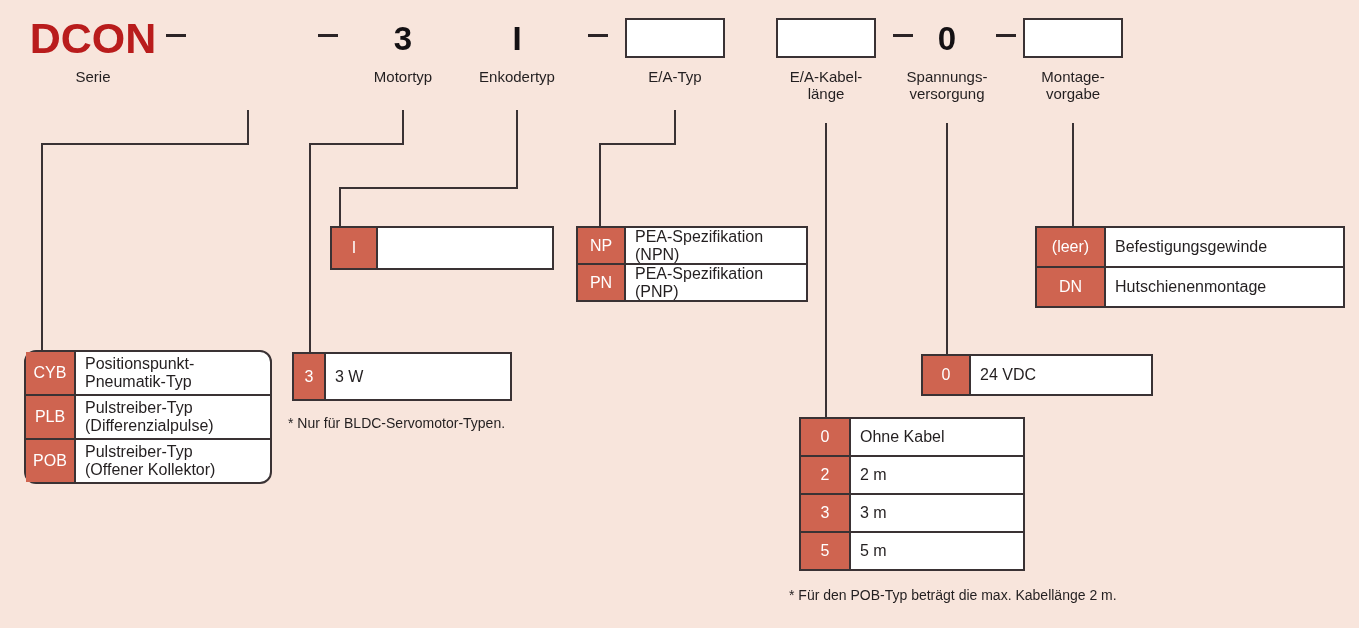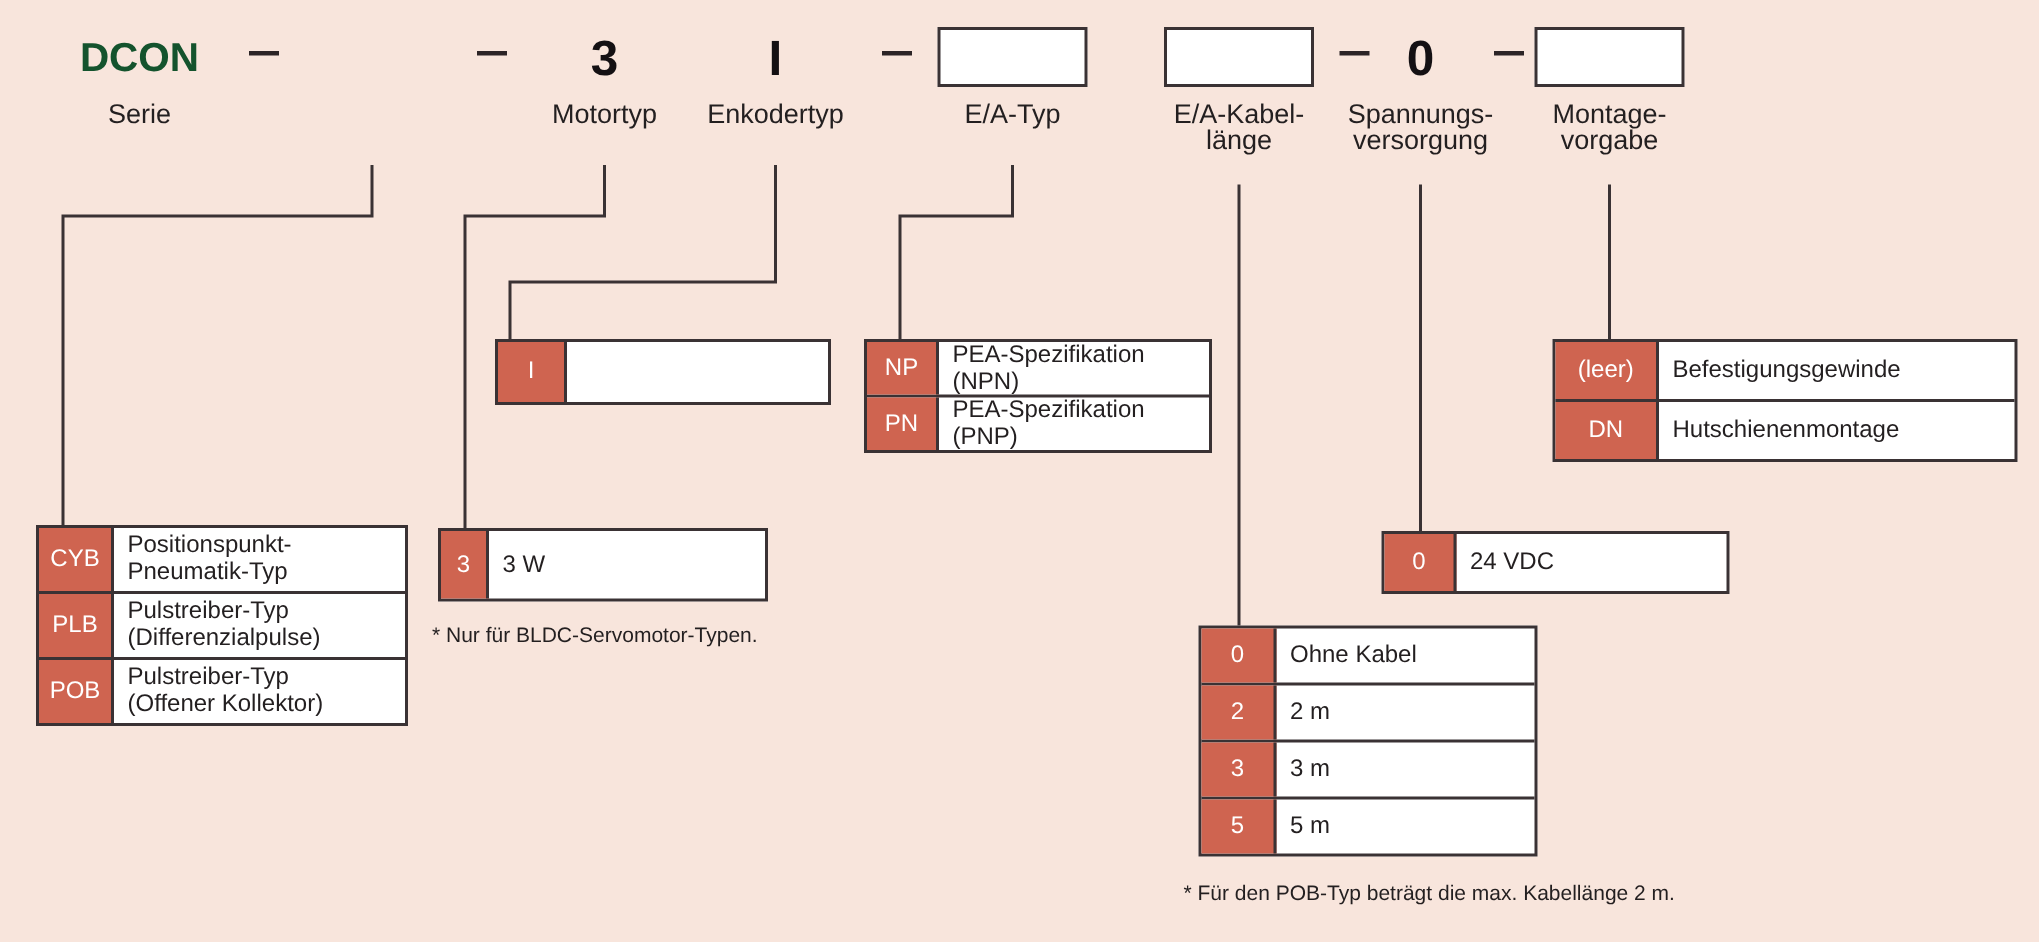--- a/index.html
+++ b/index.html
@@ -53,29 +53,29 @@
   .seg .glyph {
     height: 48px;
     display: flex;
     align-items: center;
     justify-content: center;
     font-weight: bold;
     line-height: 1;
   }
   .seg .caption {
     margin-top: 6px;
-    font-size: 18px;
+    font-size: 15px;
     line-height: 17px;
     font-weight: normal;
     color: #231f20;
     white-space: pre-line;
   }
   .series-glyph {
-    font-size: 27px;
-    color: #14532d;
+    font-size: 43px;
+    color: #b91c1c;
     letter-spacing: 0px;
     font-weight: bold;
   }
   .fixed-glyph {
     font-size: 33px;
     color: #141013;
     font-weight: bold;
   }
   .blank-box {
     width: 100px;
@@ -233,21 +233,21 @@
     <div class="opt-row" style="height:35px;">
       <div class="opt-code" style="width:48px;">NP</div>
       <div class="opt-desc">PEA-Spezifikation (NPN)</div>
     </div>
     <div class="opt-row" style="height:35px;">
       <div class="opt-code" style="width:48px;">PN</div>
       <div class="opt-desc">PEA-Spezifikation (PNP)</div>
     </div>
   </div>
 
-  <div class="opt-table" style="left:24px; top:350px; width:248px;">
+  <div class="opt-table" style="left:24px; top:350px; width:248px;border-radius:12px;">
     <div class="opt-row" style="height:42px;">
       <div class="opt-code" style="width:50px;">CYB</div>
       <div class="opt-desc">Positionspunkt-
 Pneumatik-Typ</div>
     </div>
     <div class="opt-row" style="height:42px;">
       <div class="opt-code" style="width:50px;">PLB</div>
       <div class="opt-desc">Pulstreiber-Typ
 (Differenzialpulse)</div>
     </div>

